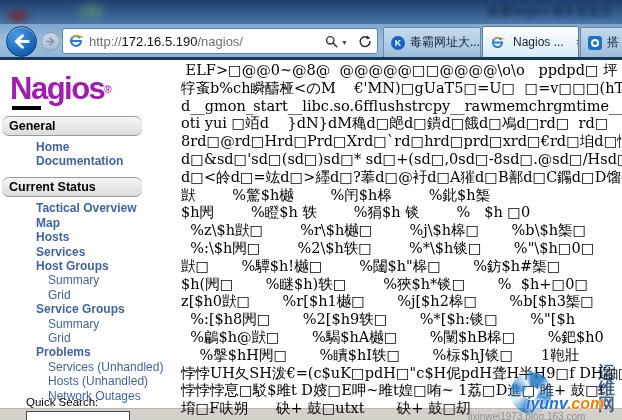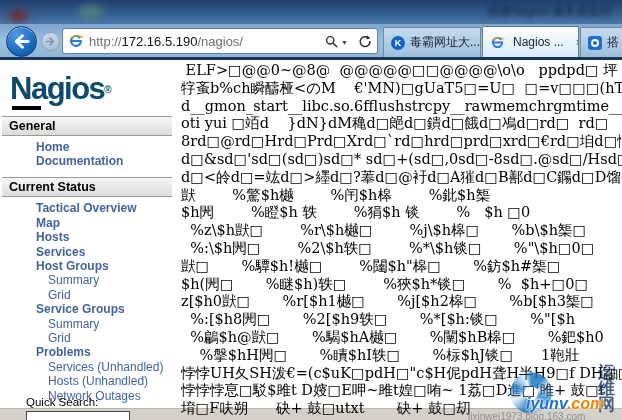--- a/index.html
+++ b/index.html
@@ -62,27 +62,27 @@
   .tab-close { margin-left:4px; color:#445; font-size:11px; line-height:1; }
 
   
   .page { position:absolute; left:0; top:60px; width:622px; height:360px; background:#fff; }
   .graybar { position:absolute; left:0; top:348px; width:622px; height:12px;
              background:#d3d1c9; border-top:1px solid #b8b6ae; z-index:1; }
 
   
   .sidebar { position:absolute; left:0; top:0; width:178px; height:360px; z-index:2; }
   .logo { position:relative; margin:13px 0 0 10px; width:150px; }
-  .logo-text { font-size:31px; font-weight:800; letter-spacing:-1.5px; color:#0c4a6e; line-height:1.05; }
+  .logo-text { font-size:31px; font-weight:800; letter-spacing:-1.5px; color:#a21caf; line-height:1.05; }
   .logo-reg { font-size:10px; font-weight:700; vertical-align:super; letter-spacing:0; }
   .logo-underline { position:absolute; left:2px; top:33px; width:29px; height:4px; background:#000; }
-  .side-hdr { margin-top:10px; width:170px; margin-left:2px;
+  .side-hdr { margin-top:10px; width:140px; margin-left:2px;
               background:linear-gradient(#f6f6f6,#dcdcdc);
               border-top:1px solid #9a9a9a; border-bottom:1px solid #9a9a9a;
-              font-size:12.5px; font-weight:bold; color:#000; padding:2px 0 2px 7px; }
+              font-size:12.5px; font-weight:bold; color:#000; padding:2px 0 2px 7px;border-radius:7px; }
   .side-hdr.second { margin-top:9px; }
   .navlist { list-style:none; margin-top:4px; }
   .navlist li { line-height:14.4px; font-size:12px; }
   .navlist a { color:#44639c; text-decoration:none; font-weight:bold;padding-left:8px; }
   .navlist li { padding-left:28px; }
   .navlist li.lvl2 { padding-left:40px; }
   .navlist li.lvl2 a { font-weight:normal; }
   .quick { position:absolute; left:26px; top:336px; font-size:11.5px; color:#000; z-index:3; }
   .quick-input { position:absolute; left:26px; top:351px; width:104px; height:16px;
                  background:#fff; border:1px solid #4a4a4a; z-index:3; }

